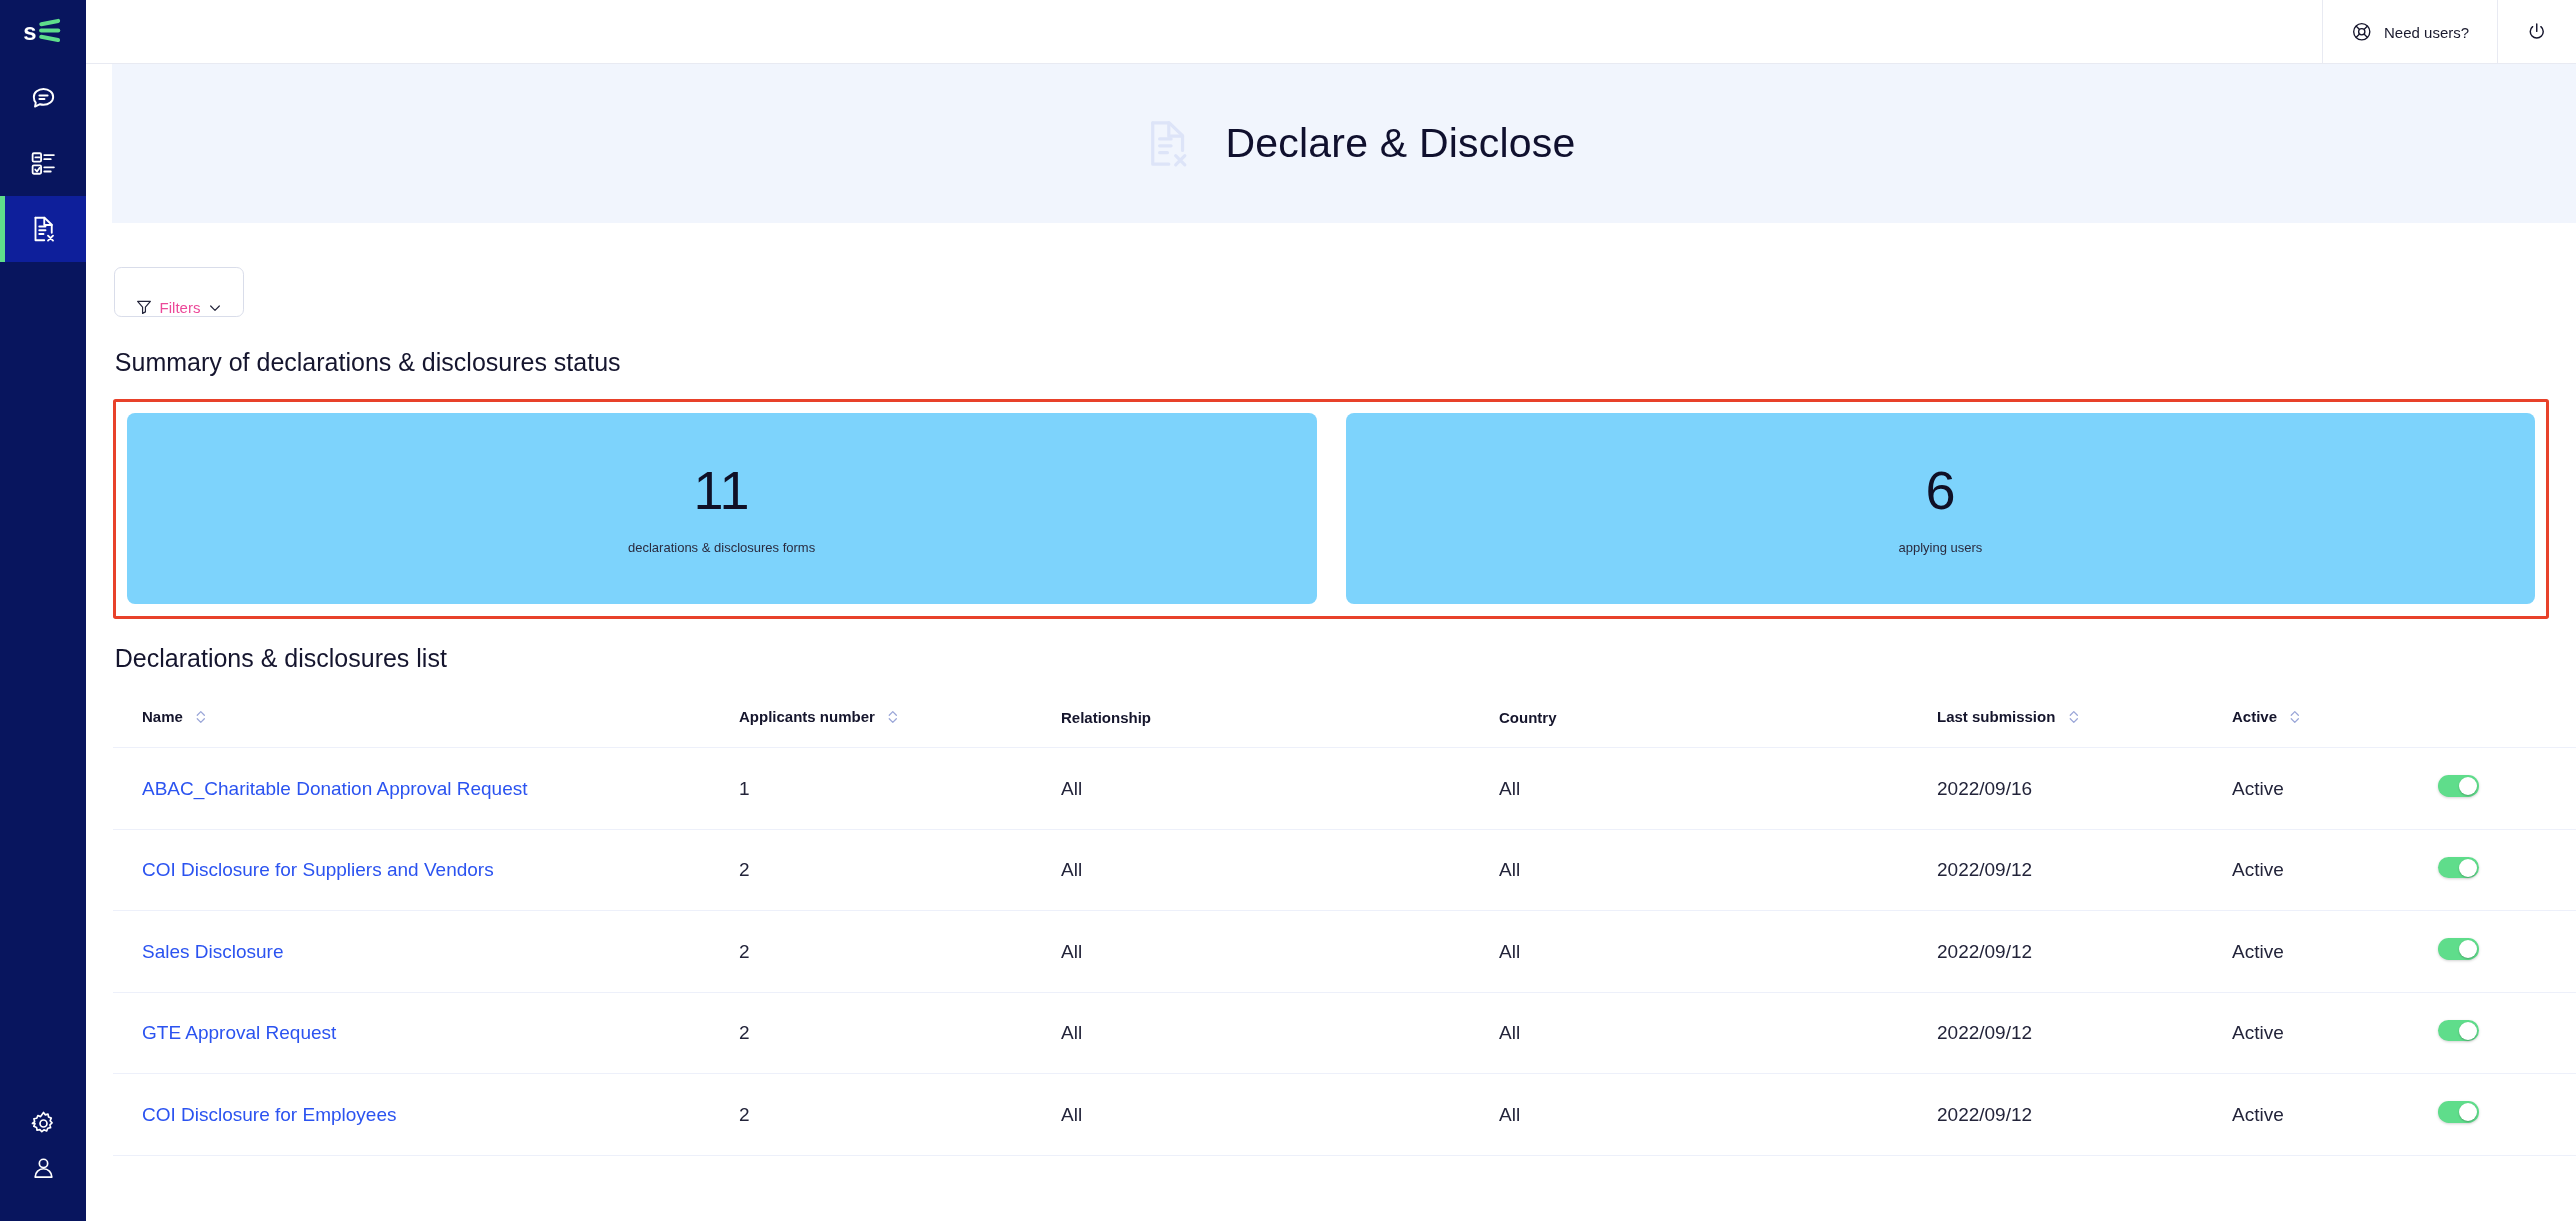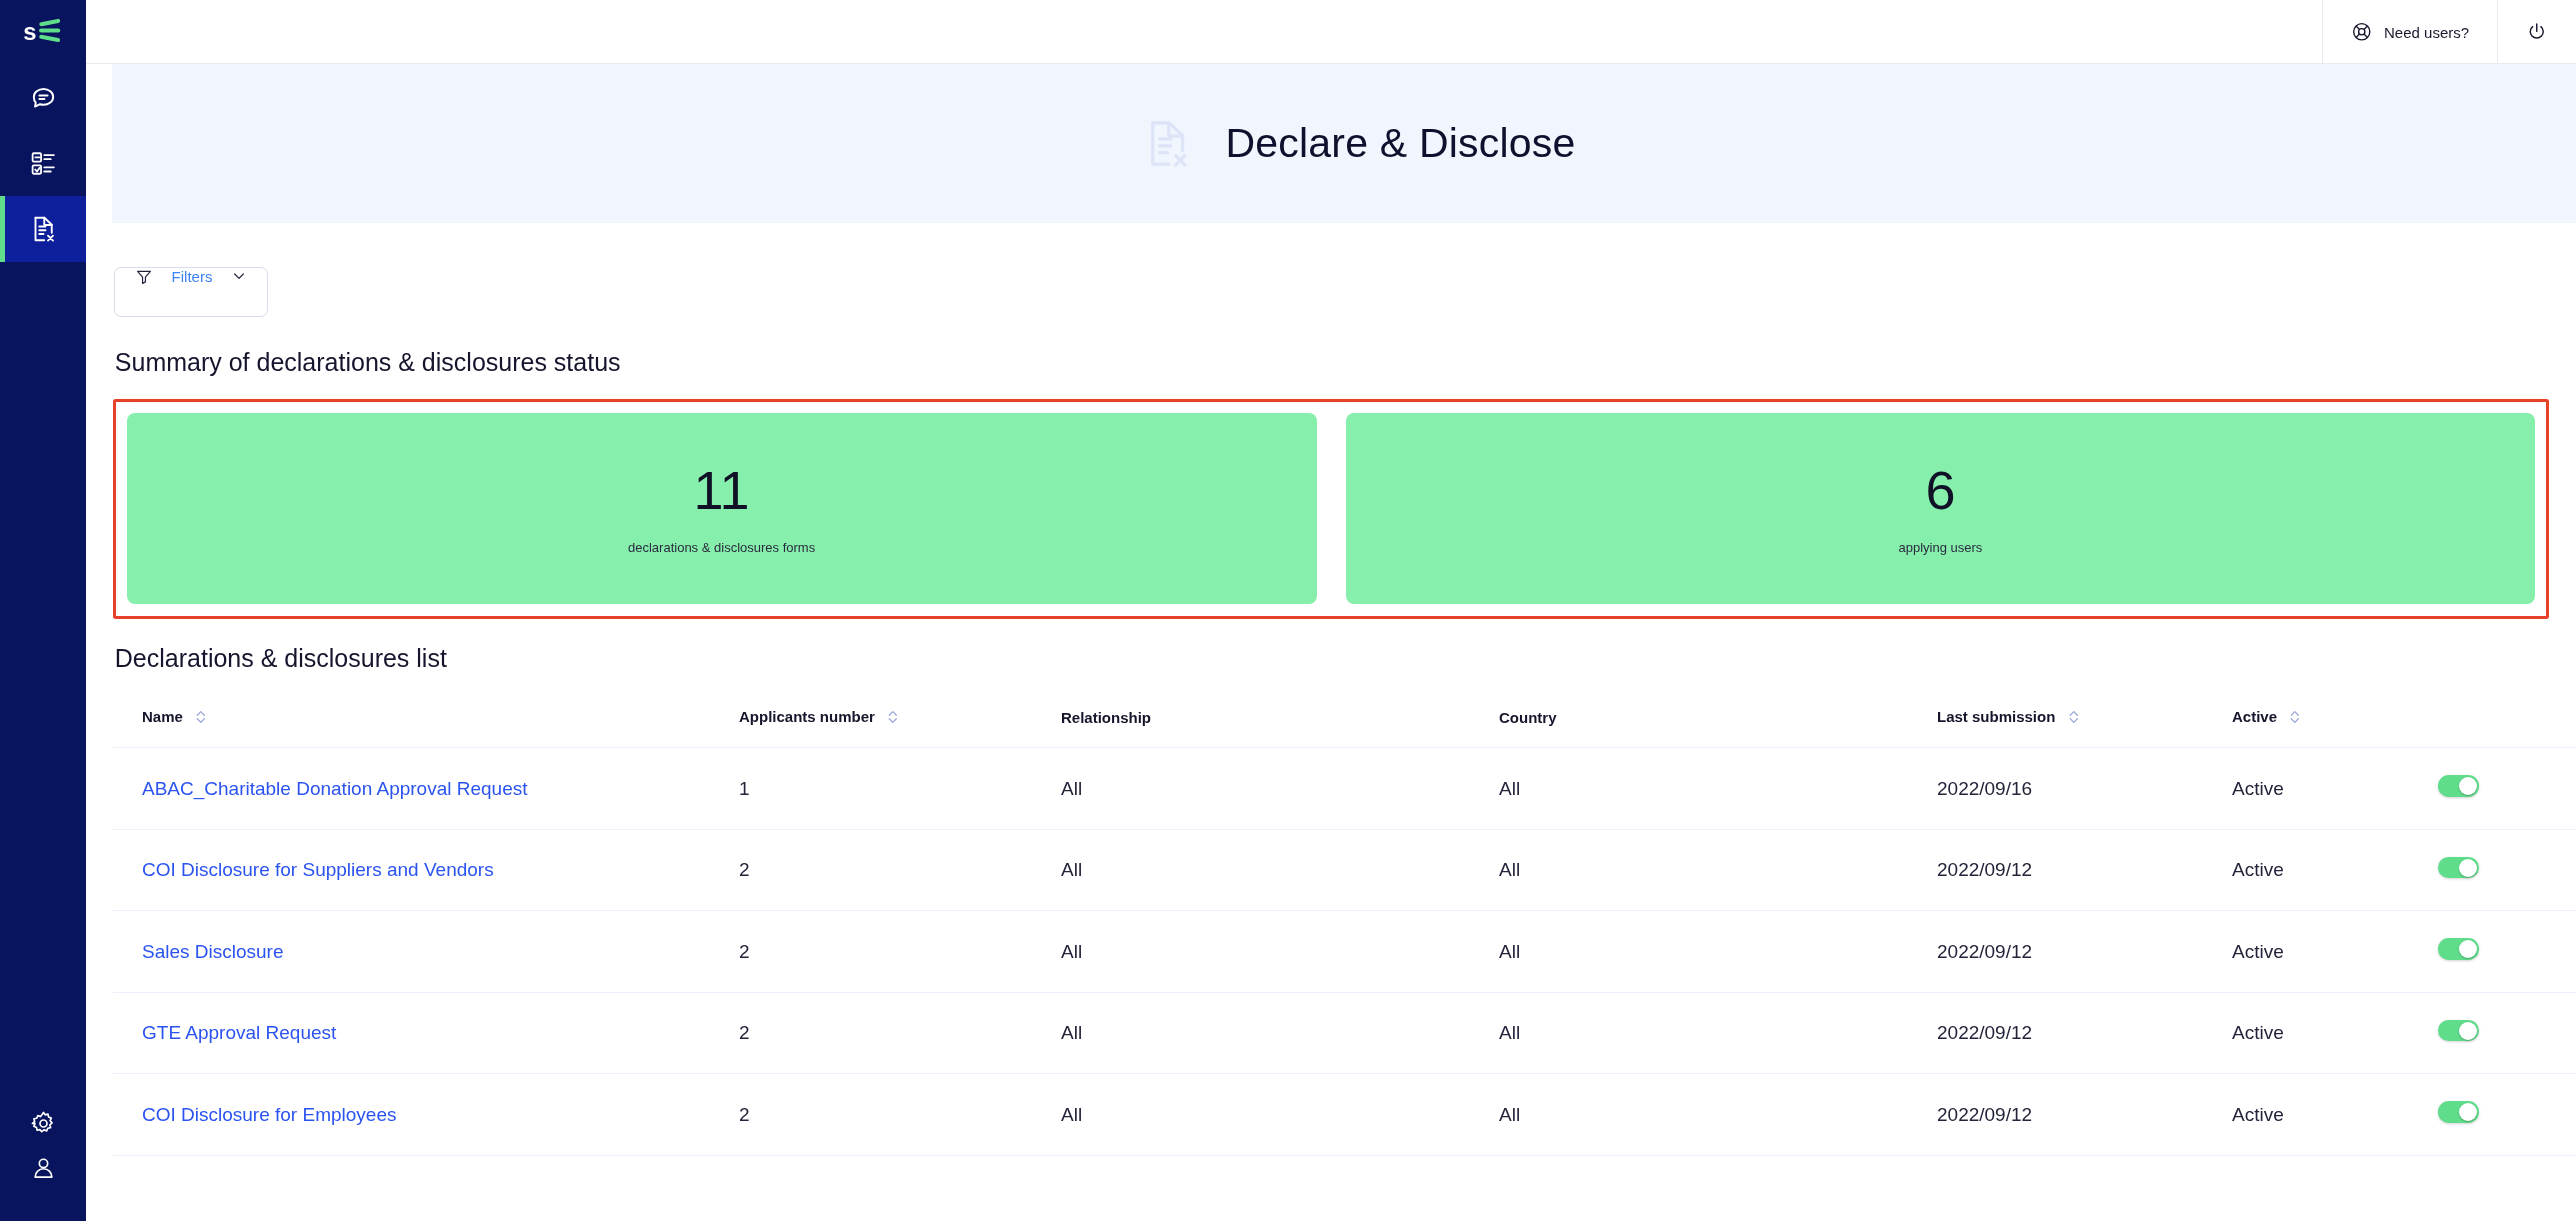--- a/index.html
+++ b/index.html
@@ -103,29 +103,29 @@
   }
   .action-row {
     display: flex;
     align-items: center;
     justify-content: space-between;
     height: 63px;
     padding: 0 0.9px;
   }
   .filters-btn {
     display: inline-flex;
-    align-items: flex-start;
-    gap: 19px;
+    align-items: flex-end;
+    gap: 7px;
     height: 50px;
     padding: 0 19.7px;
     border: 0.9px solid #D9DDEA;
     border-radius: 7.2px;
     background: #fff;
     font-size: 15px;
-    color: #3b82f6;
+    color: #ec4899;
     cursor: pointer;
   }
   .create-btn {
     background: #5FDD8B;
     color: #101A4E;
     border: none;
     border-radius: 8px;
     height: 55px;
     padding: 0 41px;
     font-size: 15px;
@@ -148,21 +148,21 @@
     margin-top: 21.5px;
     border: 3.6px solid #E8412A;
     border-radius: 2.7px;
     padding: 11.6px 10.7px;
     display: flex;
     gap: 29px;
     background: #fff;
   }
   .stat-card {
     flex: 1 1 0;
-    background: #86efac;
+    background: #7dd3fc;
     border-radius: 8px;
     height: 191px;
     display: flex;
     flex-direction: column;
     align-items: center;
     justify-content: center;
   }
   .stat-value {
     font-size: 54px;
     font-weight: 400;

